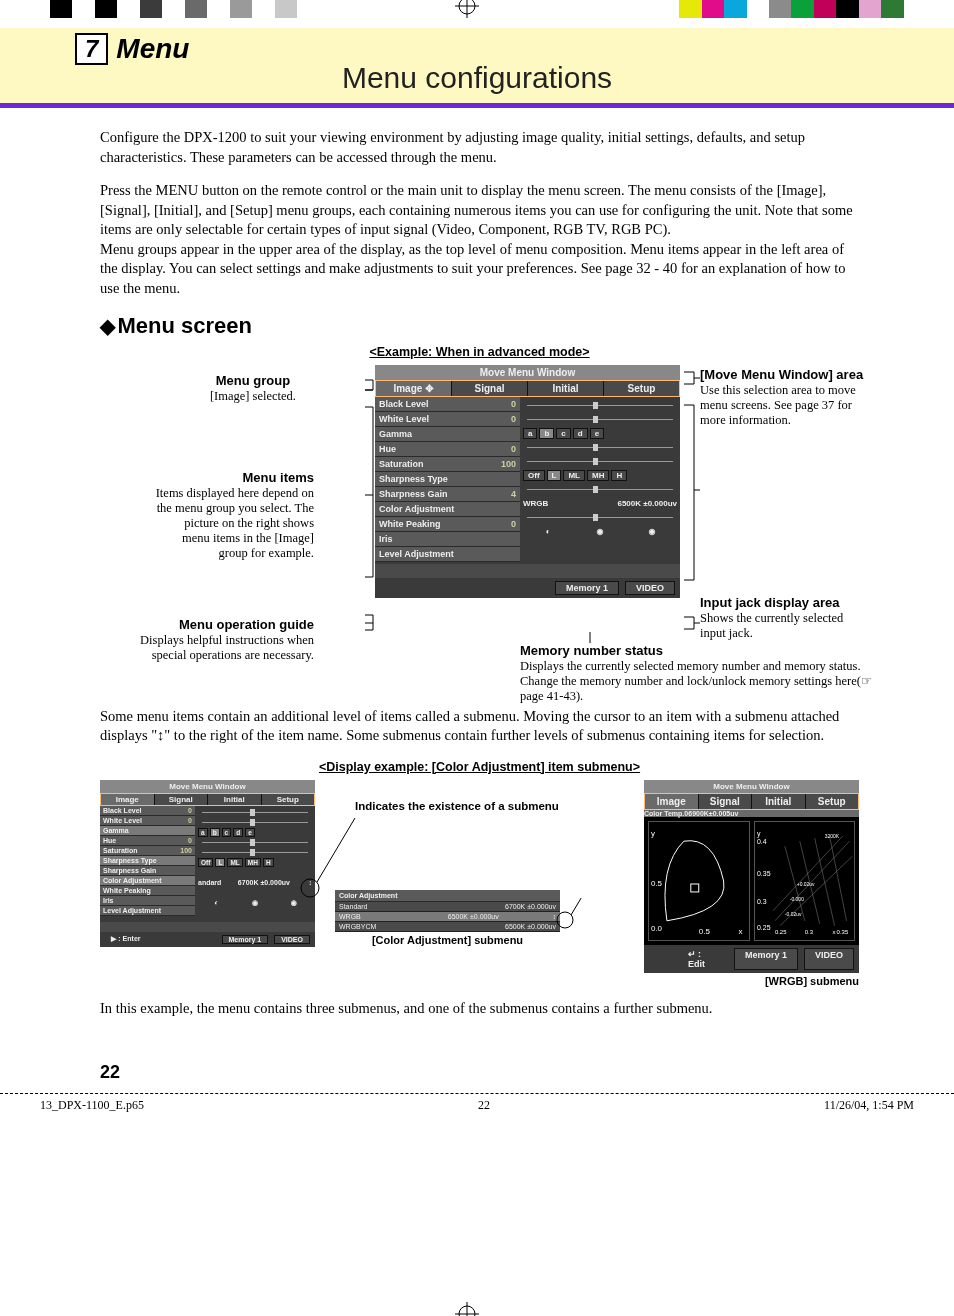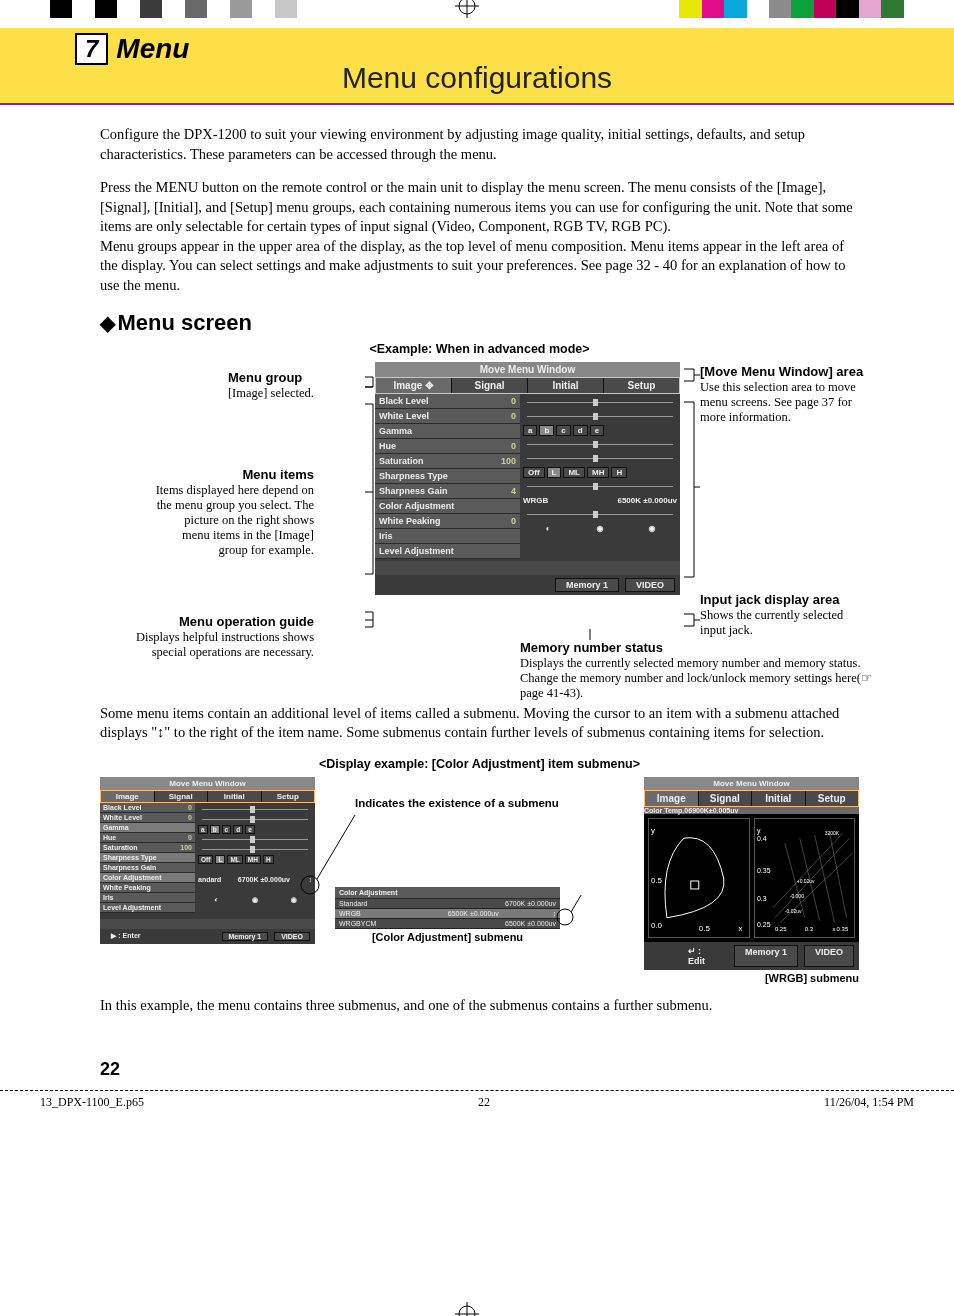--- a/index.html
+++ b/index.html
@@ -1,26 +1,26 @@
 <!DOCTYPE html>
 <html><head>
 <meta charset="utf-8">
 <style>
   body { margin:0; padding:0; font-family:"Times New Roman",serif; background:#fff; color:#000; width:954px; }
   .colorbar { height:18px; display:flex; padding:0 50px; }
   .colorbar div { flex:1; }
-  .header { background:#fde047; padding:5px 0 8px 0; margin:10px 0 20px 0; border-bottom:2px solid #6d28d9; position:relative; }
+  .header { background:#fef9c3; padding:5px 0 8px 0; margin:10px 0 20px 0; border-bottom:5px solid #6d28d9; position:relative; }
   .chapnum { display:inline-block; border:2px solid #000; background:#fff; font:italic bold 24px Helvetica,Arial; padding:0 8px; margin-left:75px; vertical-align:top; }
   .chaptitle { font:italic bold 28px Helvetica,Arial; margin-left:4px; }
   .pagetitle { font:300 30px Helvetica,Arial; text-align:center; margin-top:-4px; color:#222; }
   .content { padding:0 95px 0 100px; font-size:14.5px; line-height:1.35; }
   .content p { margin:12px 0 14px 0; }
   .h2 { font:bold 22px Helvetica,Arial; margin:8px 0 6px 0; }
   .h2::before { content:"◆"; font-size:20px; margin-right:2px; }
-  .caption { text-align:center; font:bold 12.5px Helvetica,Arial; margin-bottom:6px; }
+  .caption { text-align:center; font:bold 12.5px Helvetica,Arial; margin-bottom:6px;text-decoration:underline; }
   .diagram-wrap { position:relative; margin:0 auto 10px 50px; height:330px; }
   .callout { position:absolute; font-size:12.5px; line-height:1.2; }
   .callout b { font-family:Helvetica,Arial; font-size:13px; }
   .osd { position:absolute; width:305px; background:#3a3a3a; color:#eee; font:11px Helvetica,Arial; }
   .osd-title { text-align:center; font:bold 10px Helvetica,Arial; padding:2px 0; background:#888; }
   .osd-tabs { display:flex; border:1px solid #fdba74; background:#4a4a4a; }
   .osd-tabs div { flex:1; text-align:center; padding:2px 0; border-right:1px solid #111; font:bold 10px Helvetica,Arial; }
   .osd-tabs div:last-child { border-right:0; }
   .osd-tabs .sel { background:#6a6a6a; }
   .osd-body { display:flex; }
@@ -122,28 +122,28 @@
   <p>
     <span>Press the MENU button on the remote control or the main unit to display the menu screen. The menu consists of the [Image], [Signal], [Initial], and [Setup] menu groups, each containing numerous items you can use for configuring the unit. Note that some items are only selectable for certain types of input signal (Video, Component, RGB TV, RGB PC).</span><br>
     <span>Menu groups appear in the upper area of the display, as the top level of menu composition. Menu items appear in the left area of the display. You can select settings and make adjustments to suit your preferences. See page 32 - 40 for an explanation of how to use the menu.</span>
   </p>
 
   <div class="h2">Menu screen</div>
   <div class="caption">&lt;Example: When in advanced mode&gt;</div>
 
   <div class="diagram-wrap">
 
-    <div class="callout" style="top:8px; right:545px; text-align:left;">
+    <div class="callout" style="top:8px; right:563px; text-align:center;">
       <b>Menu group</b><br><span>[Image] selected.</span>
     </div>
     <div class="callout" style="top:105px; right:545px; text-align:right; width:160px;">
       <b>Menu items</b><br><span>Items displayed here depend on the menu group you select. The picture on the right shows menu items in the [Image] group for example.</span>
     </div>
     <div class="callout" style="top:252px; right:545px; text-align:right; width:180px;">
-      <b>Menu operation guide</b><br><span>Displays helpful instructions shows special operations are necessary.</span>
+      <b>Menu operation guide</b><br><span>Displays helpful instructions when special operations are necessary.</span>
     </div>
 
     <div class="callout" style="top:2px; left:550px; width:175px;">
       <b>[Move Menu Window] area</b><br><span>Use this selection area to move menu screens. See page 37 for more information.</span>
     </div>
     <div class="callout" style="top:230px; left:550px; width:170px;">
       <b>Input jack display area</b><br><span>Shows the currently selected input jack.</span>
     </div>
 
     <div class="osd" style="top:0; left:225px;">

